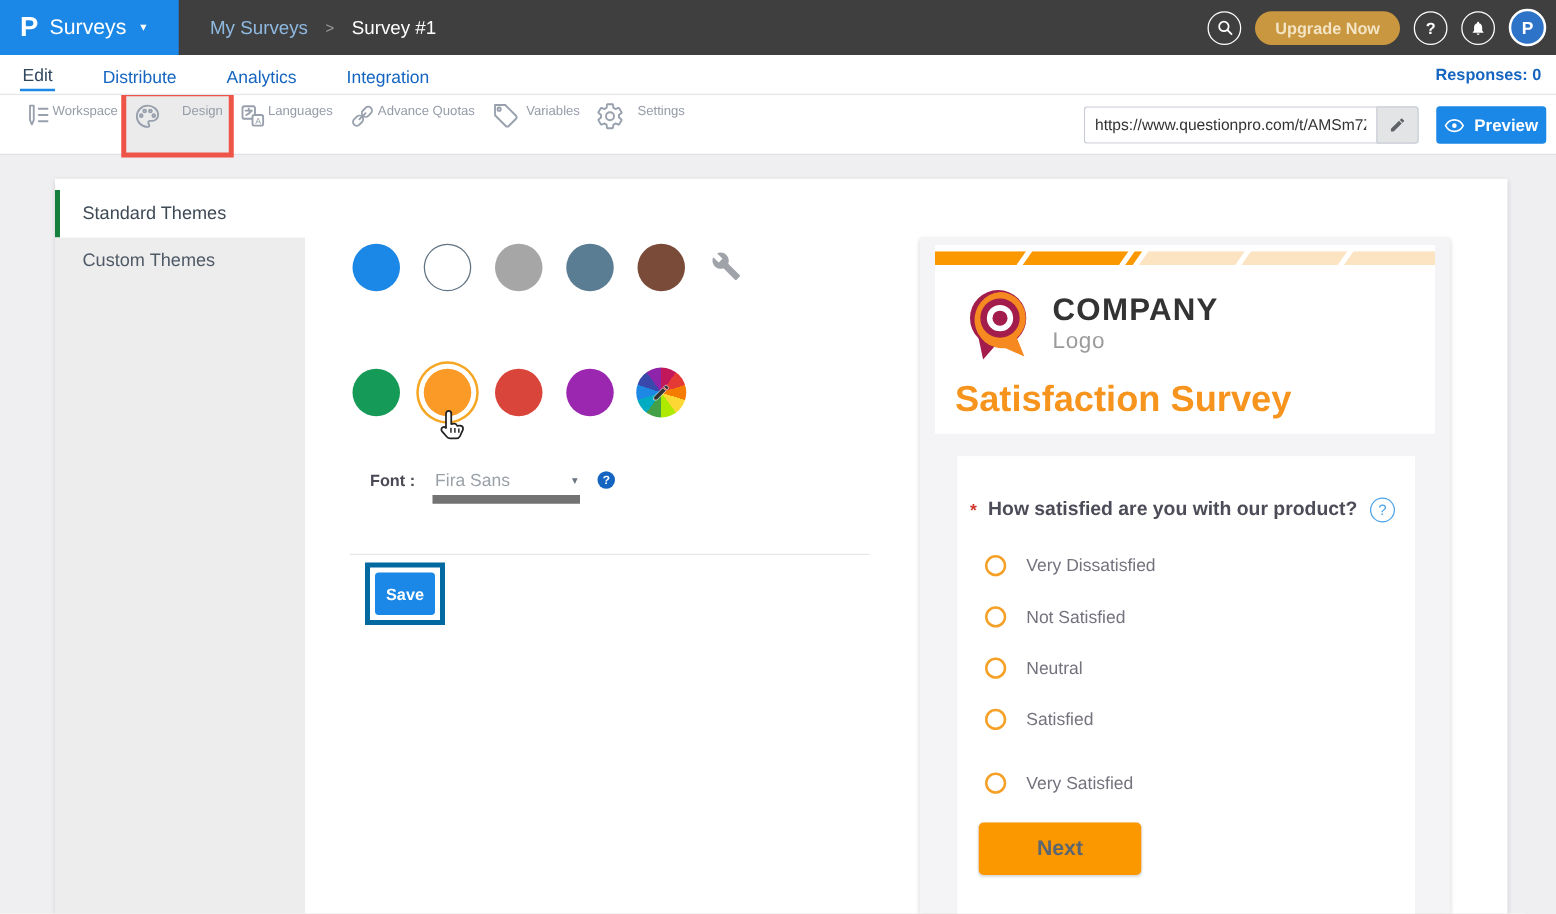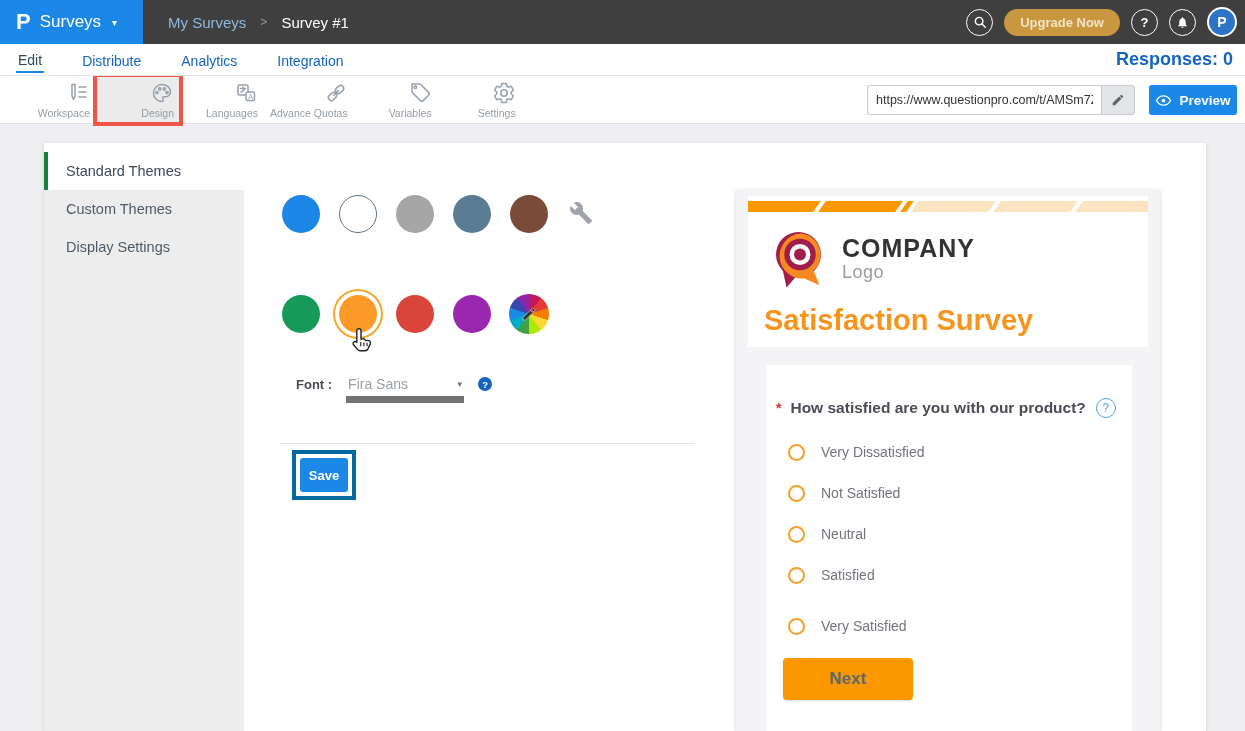--- a/index.html
+++ b/index.html
@@ -23,26 +23,26 @@
   .upgrade-btn { height:27px; padding:0 16px; background:#c9973f; border-radius:14px; display:flex; align-items:center;
                  color:#f2e4c4; font-size:13px; font-weight:600; cursor:pointer; }
   .avatar-btn { width:30px; height:30px; background:#2d74c8; border:2px solid #fff; border-radius:50%;
                 display:flex; align-items:center; justify-content:center; color:#fff; font-size:14px; font-weight:800; cursor:pointer; }
 
   
   .subnav { position:absolute; top:44px; left:0; width:1245px; height:32px; background:#fff;
             border-bottom:1px solid #e4e6ea; display:flex; align-items:center; gap:36px; padding:0 16px; z-index:29; }
   .subnav-item { font-size:14px; font-weight:400; color:#1565c0; cursor:pointer; padding:5px 2px 3px; }
   .subnav-item.active { color:#31475f; border-bottom:2px solid #1b87e6; }
-  .responses { position:absolute; right:12px; font-size:18px; font-weight:700; color:#1565c0; }
+  .responses { position:absolute; right:12px; font-size:13px; font-weight:700; color:#1565c0; }
 
   
   .toolbar { position:absolute; top:76px; left:0; width:1245px; height:48px; background:#fff;
              border-bottom:1px solid #dde1e7; display:flex; align-items:stretch; padding-left:12px; z-index:28; }
-  .tool-item { min-width:84px; padding:5px 6px 4px; display:flex; flex-direction:column; align-items:flex-end;
+  .tool-item { min-width:84px; padding:5px 6px 4px; display:flex; flex-direction:row; align-items:flex-start;
                justify-content:space-between; cursor:pointer; }
   .tool-item svg { width:24px; height:24px; stroke:#97a0ac; fill:none; stroke-width:1.5; stroke-linecap:round; stroke-linejoin:round; }
   .tool-item .lbl { font-size:10.5px; color:#959ca8; margin-top:2px; white-space:nowrap; }
   .tool-item.active { background:#ebebeb; outline:4px solid #ee5447; outline-offset:-1px; }
   .url-group { position:absolute; right:110px; top:9px; width:268px; height:30px; display:flex; }
   .url-input { flex:1; border:1px solid #c6cbd4; border-right:none; border-radius:3px 0 0 3px; padding:0 8px;
                font-size:12.5px; color:#333; font-family:"Liberation Sans",sans-serif; outline:none; background:#fff; }
   .url-edit { width:34px; background:#e3e4e6; border:1px solid #c6cbd4; border-radius:0 3px 3px 0;
               display:flex; align-items:center; justify-content:center; cursor:pointer; }
   .preview-btn { position:absolute; right:8px; top:9px; width:88px; height:30px; background:#1b87e6; border-radius:3px;
@@ -223,21 +223,20 @@
     <span>Preview</span>
   </span>
 </div>
 
 <div class="panel">
 
   <div class="sidebar">
     <div class="side-item active">Standard Themes</div>
     <div class="side-rest">
       <div class="side-item">Custom Themes</div>
-      <div class="side-item">Display Settings</div>
     </div>
   </div>
 
   <span class="swatch" style="left: 238px; top: 52px; background: rgb(27, 135, 230);"></span>
   <span class="swatch white" style="left: 295px; top: 52px; background: rgb(255, 255, 255);"></span>
   <span class="swatch" style="left: 352px; top: 52px; background: rgb(166, 166, 166);"></span>
   <span class="swatch" style="left: 409px; top: 52px; background: rgb(91, 125, 147);"></span>
   <span class="swatch" style="left: 466px; top: 52px; background: rgb(123, 75, 58);"></span>
   <span class="wrench" style="left:525px; top:58px;">
     <svg width="24" height="24" viewBox="0 0 24 24">

